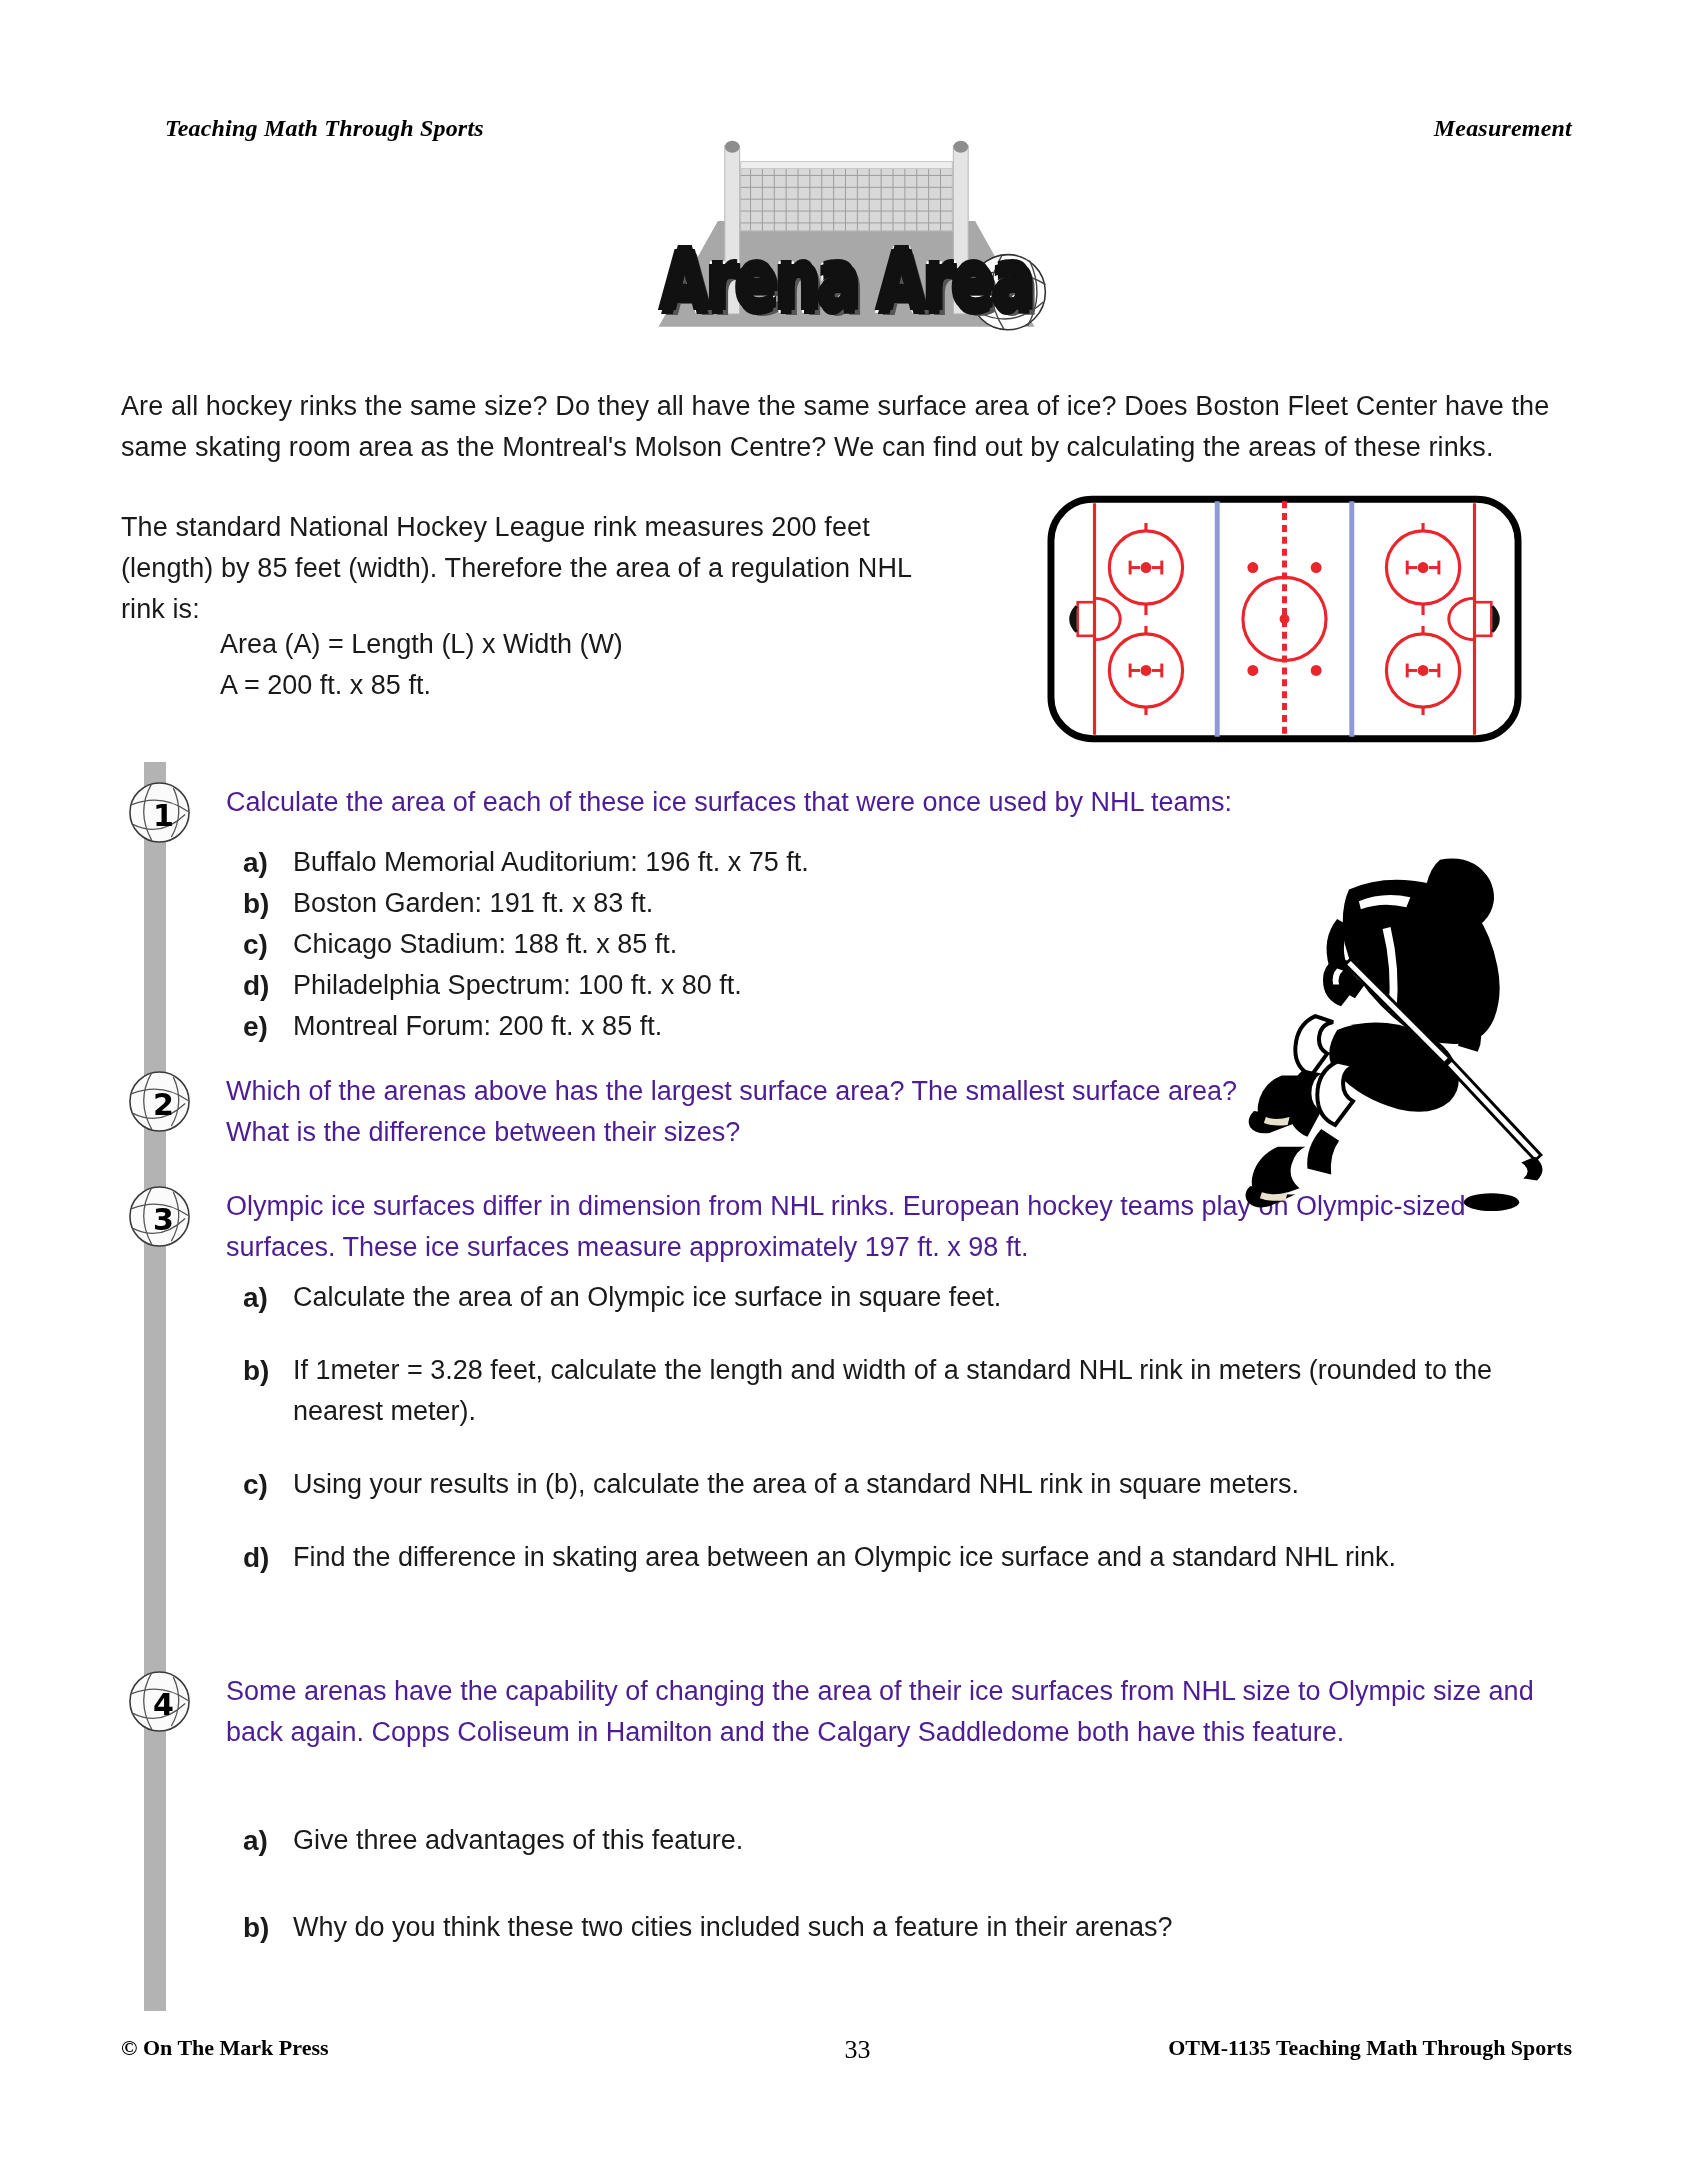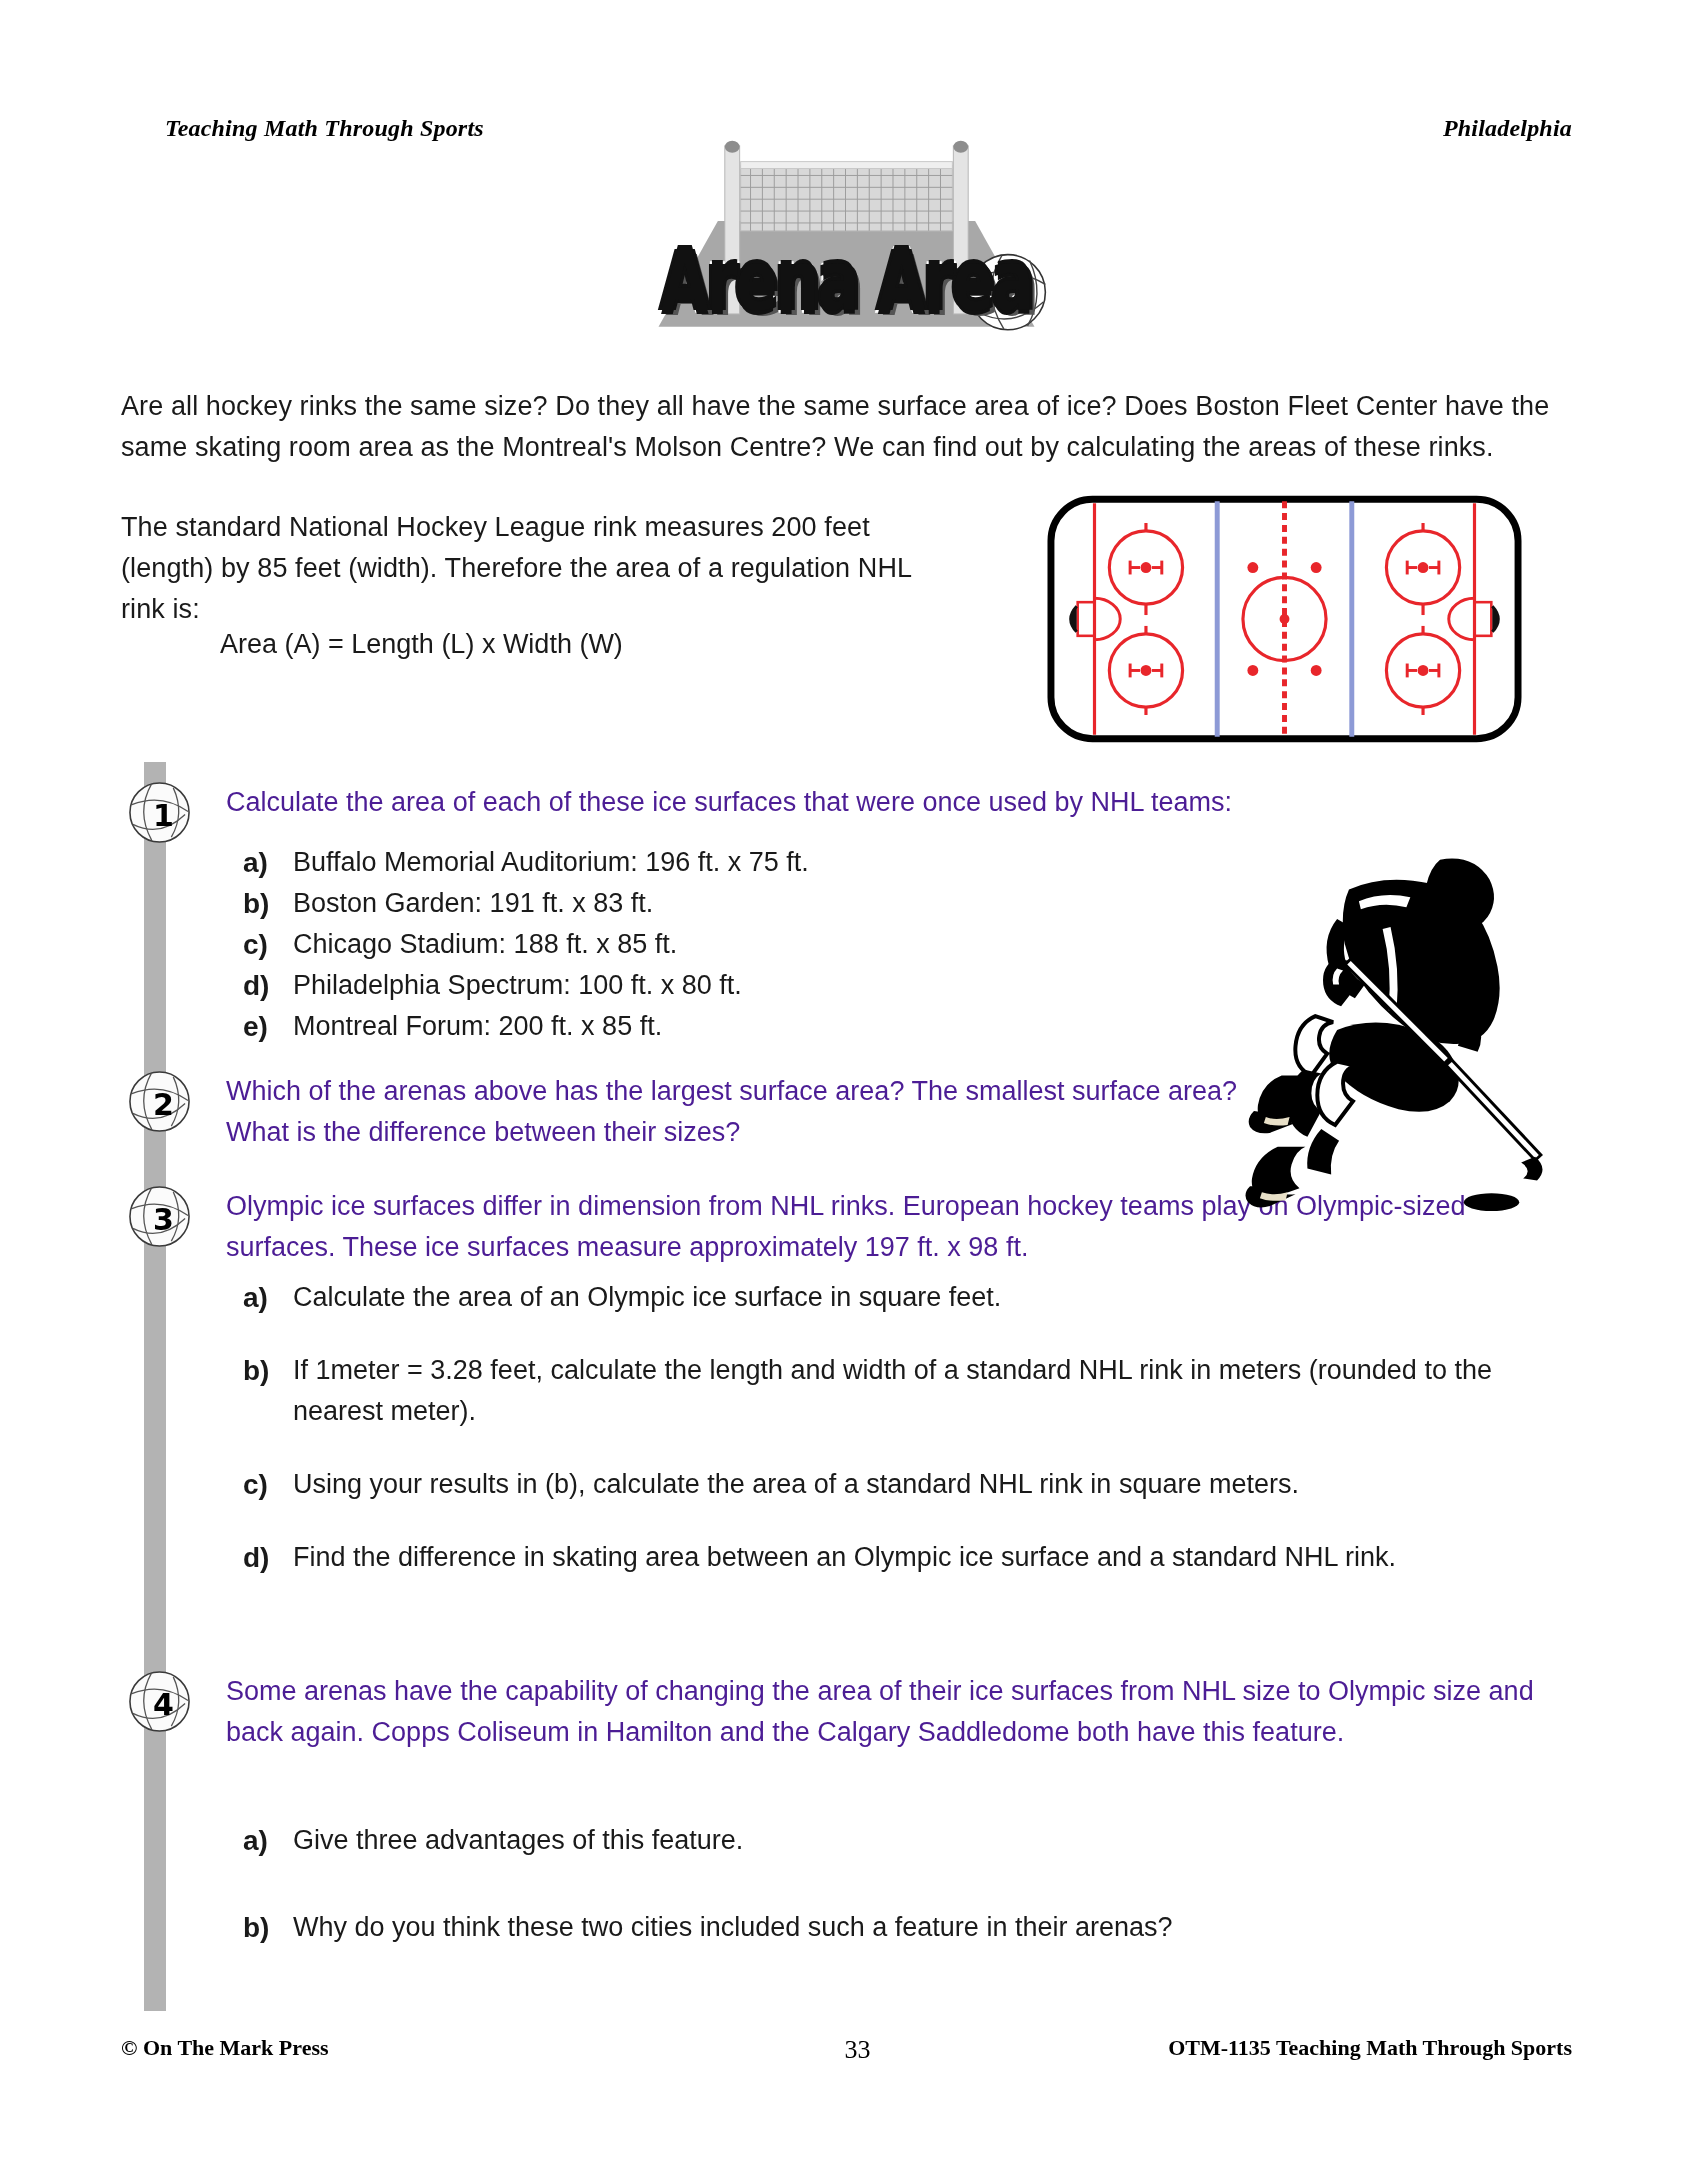--- a/index.html
+++ b/index.html
@@ -178,21 +178,21 @@
     font-size: 22px;
   }
   .footer .f-left   { position: absolute; left: 121px; white-space: nowrap; }
   .footer .f-center { position: absolute; left: 16px; width: 1683px; text-align: center; font-weight: normal; font-size: 26px;}
   .footer .f-right  { position: absolute; right: 111px; white-space: nowrap; }
 </style>
 </head>
 <body>
 
 <div class="header-left">Teaching Math Through Sports</div>
-<div class="header-right">Philadelphia</div>
+<div class="header-right">Measurement</div>
 
 <div class="title-art">
   <svg width="465" height="228" viewBox="0 0 470 230">
 
     <polygon points="45,225 425,225 365,118 105,118" fill="#a8a8a8"></polygon>
 
     <rect x="128" y="62" width="214" height="66" fill="#d8d8d8" stroke="#bdbdbd" stroke-width="1"></rect>
     <g stroke="#9d9d9d" stroke-width="1">
       <line x1="138" y1="62" x2="138" y2="128"></line>
         <line x1="150" y1="62" x2="150" y2="128"></line>
@@ -233,20 +233,21 @@
     </g>
   </svg>
   <div class="title-word">Arena Area</div>
 </div>
 
 <div class="para" id="intro-para">Are all hockey rinks the same size?  Do they all have the same surface area of ice?  Does Boston Fleet Center have the same skating room area as the Montreal's Molson Centre?  We can find out by calculating the areas of these rinks.</div>
 
 <div class="para" id="nhl-para">The standard National Hockey League rink measures 200 feet (length) by 85 feet (width).  Therefore the area of a regulation NHL rink is:</div>
 <div class="formula-block">
   <div>Area (A) = Length (L) x Width (W)</div>
+  <div>A = 200 ft. x 85 ft.</div>
 </div>
 
 <div class="rink-wrap">
   <svg width="475" height="248" viewBox="0 0 480 250">
 
     <rect x="4" y="4" width="472" height="242" rx="42" ry="42" fill="#ffffff" stroke="#000000" stroke-width="7"></rect>
     <g stroke="#e8262b" stroke-width="3.2" fill="none">
 
       <line x1="48" y1="8" x2="48" y2="242"></line>
       <line x1="432" y1="8" x2="432" y2="242"></line>

